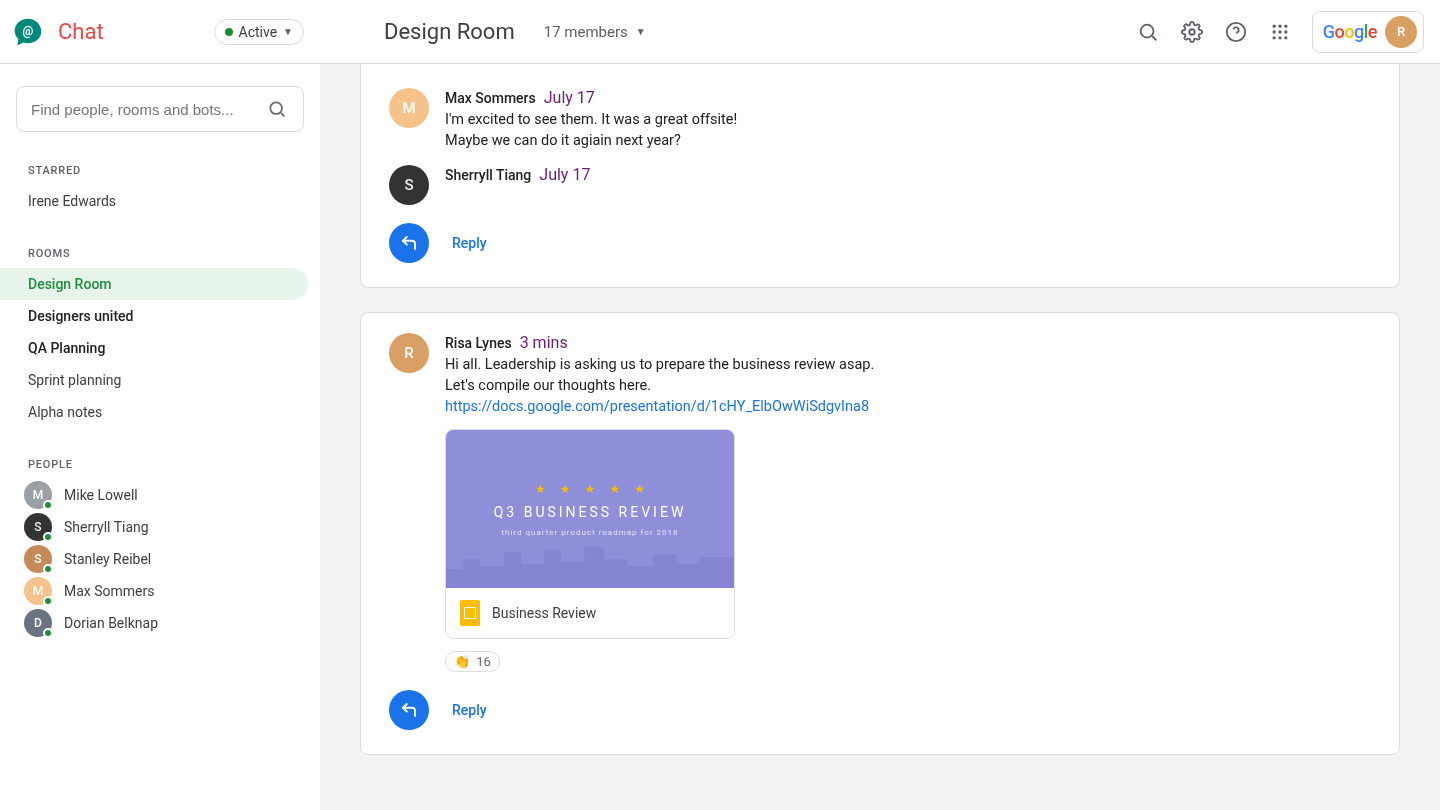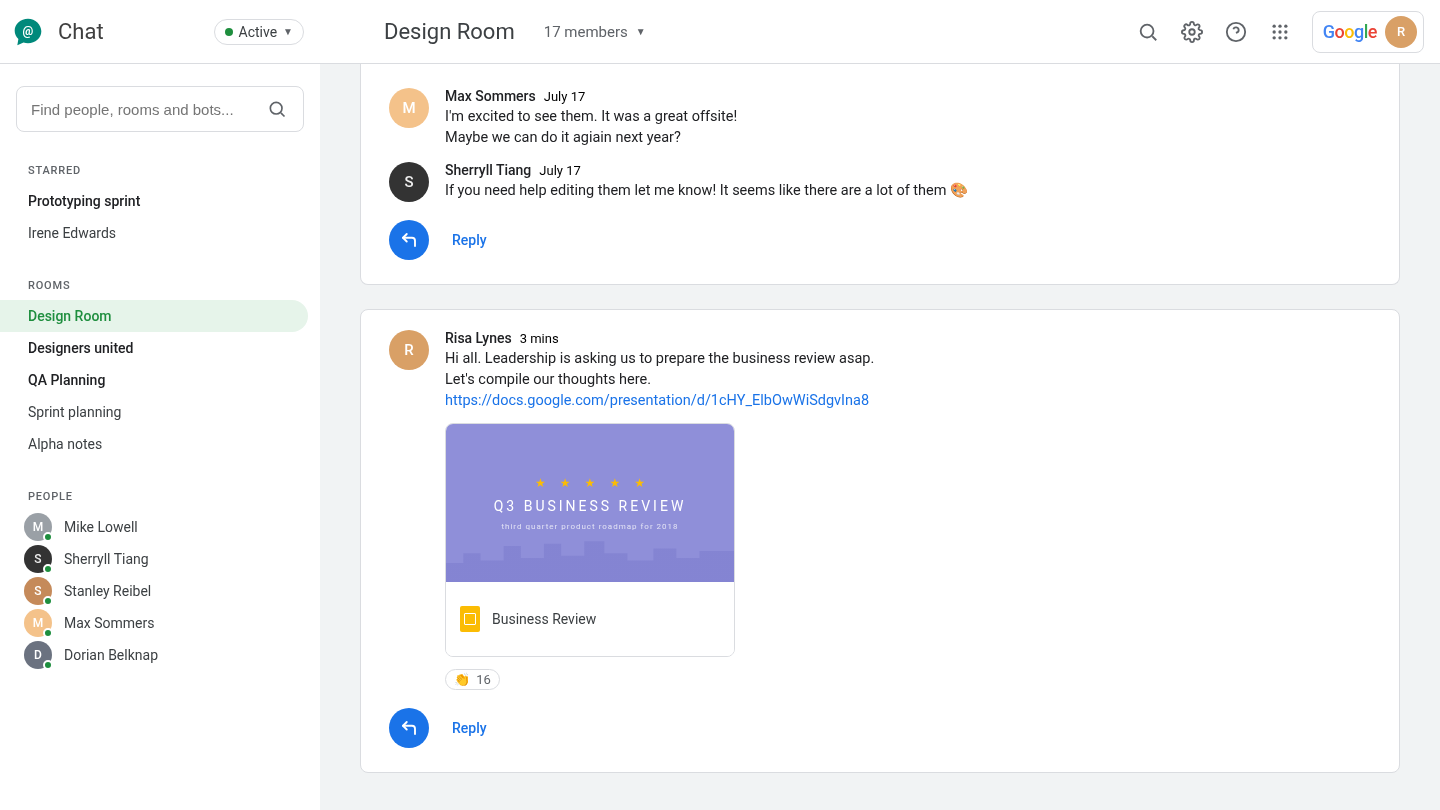--- a/index.html
+++ b/index.html
@@ -34,21 +34,21 @@
 }
 .logo-icon {
   width: 40px;
   height: 40px;
   display:flex;
   align-items:center;
   justify-content:center;
 }
 .logo-text {
   font-size: 22px;
-  color: #404040;
+  color: #ef4444;
 }
 .status-pill {
   display: inline-flex;
   align-items: center;
   gap: 6px;
   border: 1px solid #dadce0;
   border-radius: 16px;
   padding: 4px 10px;
   color: #3c4043;
   margin-left: auto;
@@ -161,21 +161,21 @@
 .thread-card{
   background:#fff;border:1px solid #dadce0;border-radius:8px;
   padding:20px 28px 24px 28px;margin-top:24px;
 }
 .thread-card.first{margin-top:0;border-top:none;border-top-left-radius:0;border-top-right-radius:0;padding-top:10px}
 .msg{display:flex;gap:16px;margin-top:14px}
 .msg:first-child{margin-top:0}
 .msg-body{flex:1}
 .msg-head{display:flex;align-items:baseline;gap:8px;margin-bottom:2px}
 .msg-author{font-weight:500;color:#202124}
-.msg-time{color:#000000;font-size:13px}
+.msg-time{color:#701a75;font-size:16px}
 .msg-text{color:#202124;line-height:1.45;font-size:14.5px}
 .msg-text a{color:#1a73e8;text-decoration:none}
 .reply-row{display:flex;align-items:center;gap:23px;margin-top:18px}
 .reply-pill{
   width:40px;height:40px;border-radius:50%;background:#1a73e8;color:#fff;
   display:flex;align-items:center;justify-content:center;cursor:pointer;
 }
 .reply-text{color:#1a73e8;font-weight:500;cursor:pointer}
 
 
@@ -198,21 +198,21 @@
 .star{color:#fbbc04;font-size:12px}
 .attach-title-main{color:#fff;font-size:14px;letter-spacing:3px;font-weight:400}
 .attach-sub{color:#e3e3f5;font-size:8px;letter-spacing:1px}
 .skyline{
   position:absolute;left:0;right:0;bottom:0;height:48px;
   background:linear-gradient(0deg,#7d7dce 0%,#7d7dce 100%);
   clip-path:polygon(0 60%,6% 60%,6% 40%,12% 40%,12% 55%,20% 55%,20% 25%,26% 25%,26% 50%,34% 50%,34% 20%,40% 20%,40% 45%,48% 45%,48% 15%,55% 15%,55% 40%,63% 40%,63% 55%,72% 55%,72% 30%,80% 30%,80% 50%,88% 50%,88% 35%,100% 35%,100% 100%,0 100%);
   opacity:0.6;
 }
 .attach-footer{
-  display:flex;align-items:center;gap:12px;padding:24px 14px;background:#fff;
+  display:flex;align-items:center;gap:12px;padding:12px 14px;background:#fff;
 }
 .slides-icon{
   width:20px;height:26px;background:#fbbc04;border-radius:2px;position:relative;
 }
 .slides-icon::after{
   content:'';position:absolute;top:7px;left:4px;right:4px;bottom:7px;border:1.5px solid #fff;border-radius:1px;
 }
 .attach-name{color:#3c4043;font-size:14px}
 
 
@@ -300,21 +300,20 @@
       <div class="icon-btn">
         <svg width="20" height="20" viewBox="0 0 24 24" fill="none" stroke="#5f6368" stroke-width="2">
             <circle cx="11" cy="11" r="7"></circle>
             <line x1="21" y1="21" x2="16.65" y2="16.65"></line>
           </svg>
       </div>
     </div>
 
     <div class="section-label">STARRED</div>
     <div id="starred-list">
-        <div class="nav-item bold">Prototyping sprint</div>
         <div class="nav-item">Irene Edwards</div>
       </div>
     <div class="section-gap"></div>
 
     <div class="section-label">ROOMS</div>
     <div id="rooms-list">
         <div class="nav-item bold active">Design Room</div>
         <div class="nav-item bold">Designers united</div>
         <div class="nav-item bold">QA Planning</div>
         <div class="nav-item">Sprint planning</div>
@@ -376,21 +375,20 @@
               <div class="msg-text">I'm excited to see them. It was a great offsite!<br>Maybe we can do it agiain next year?</div>
             </div>
           </div>
           <div class="msg">
             <div class="avatar msg av-sherryl">S</div>
             <div class="msg-body">
               <div class="msg-head">
                 <span class="msg-author">Sherryll Tiang</span>
                 <span class="msg-time">July 17</span>
               </div>
-              <div class="msg-text">If you need help editing them let me know! It seems like there are a lot of them 🎨</div>
             </div>
           </div>
           <div class="reply-row">
             <div class="reply-pill">
               <svg width="18" height="18" viewBox="0 0 24 24" fill="none" stroke="#fff" stroke-width="2.5" stroke-linecap="round" stroke-linejoin="round">
                 <polyline points="9 14 4 9 9 4"></polyline>
                 <path d="M20 20v-7a4 4 0 0 0-4-4H4"></path>
               </svg>
             </div>
             <span class="reply-text">Reply</span>

